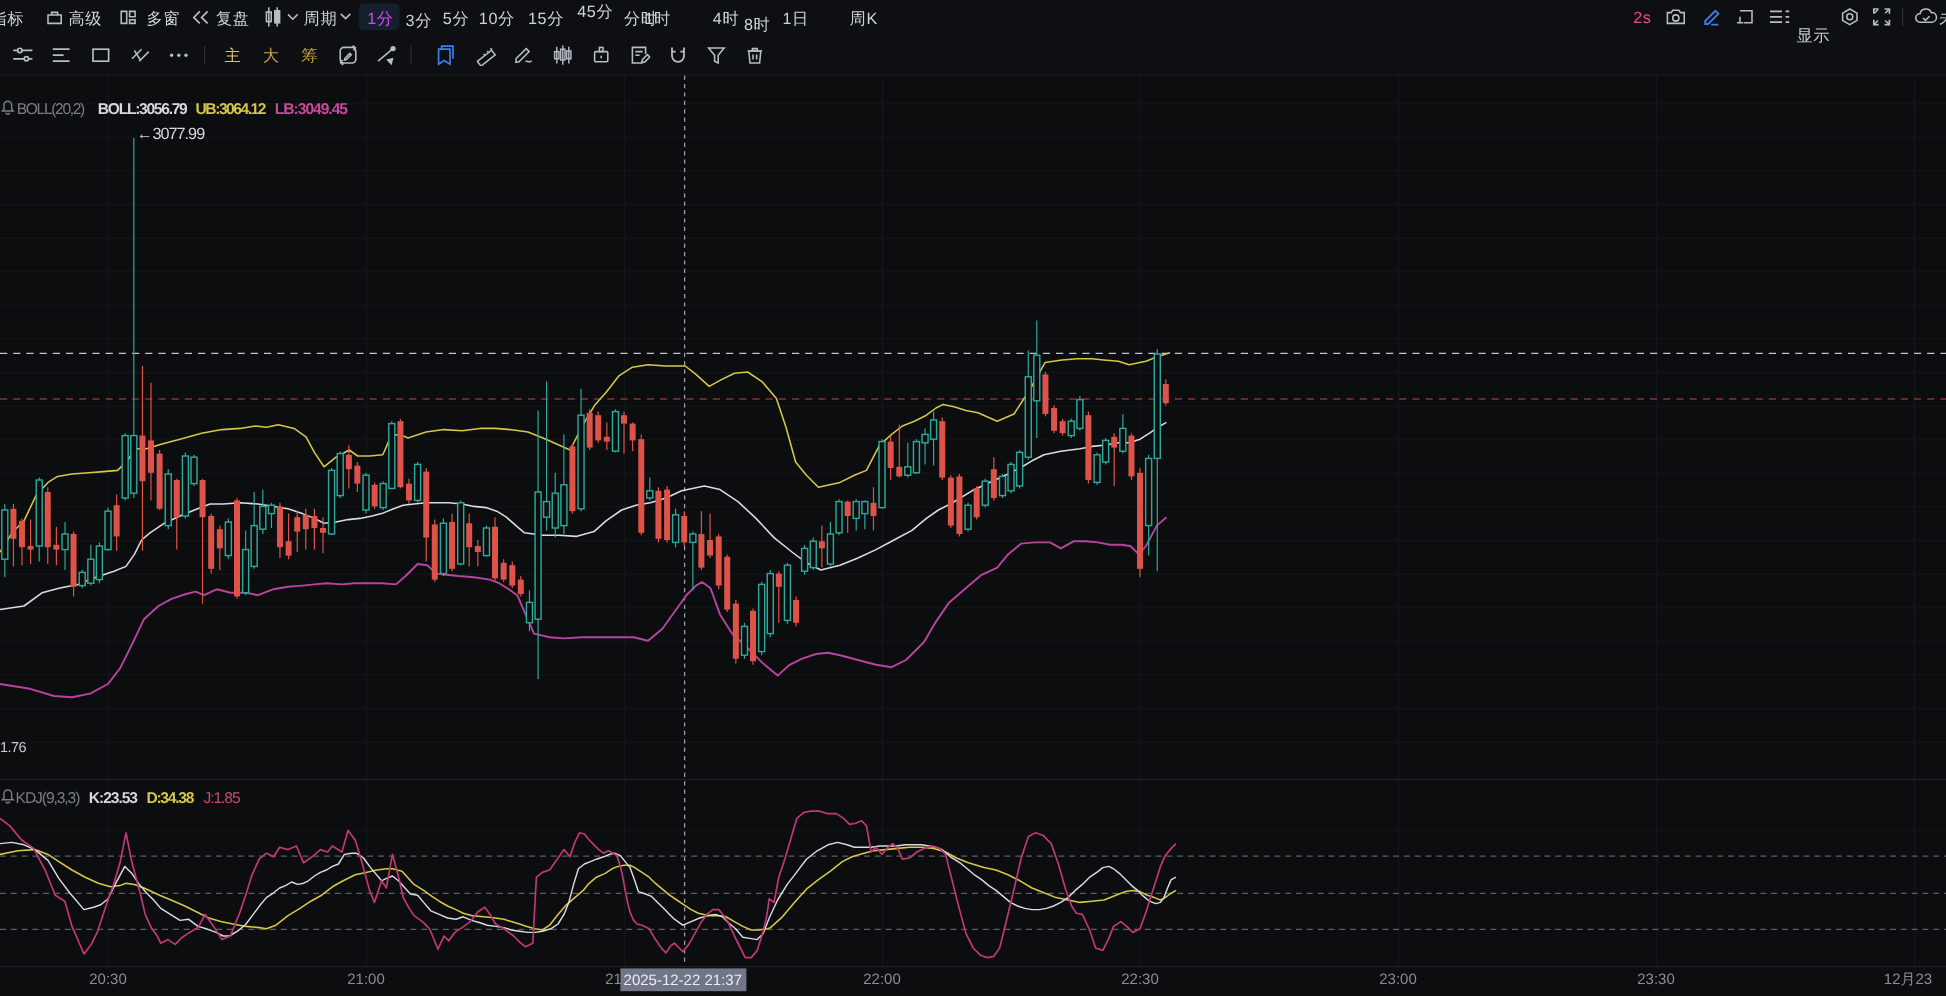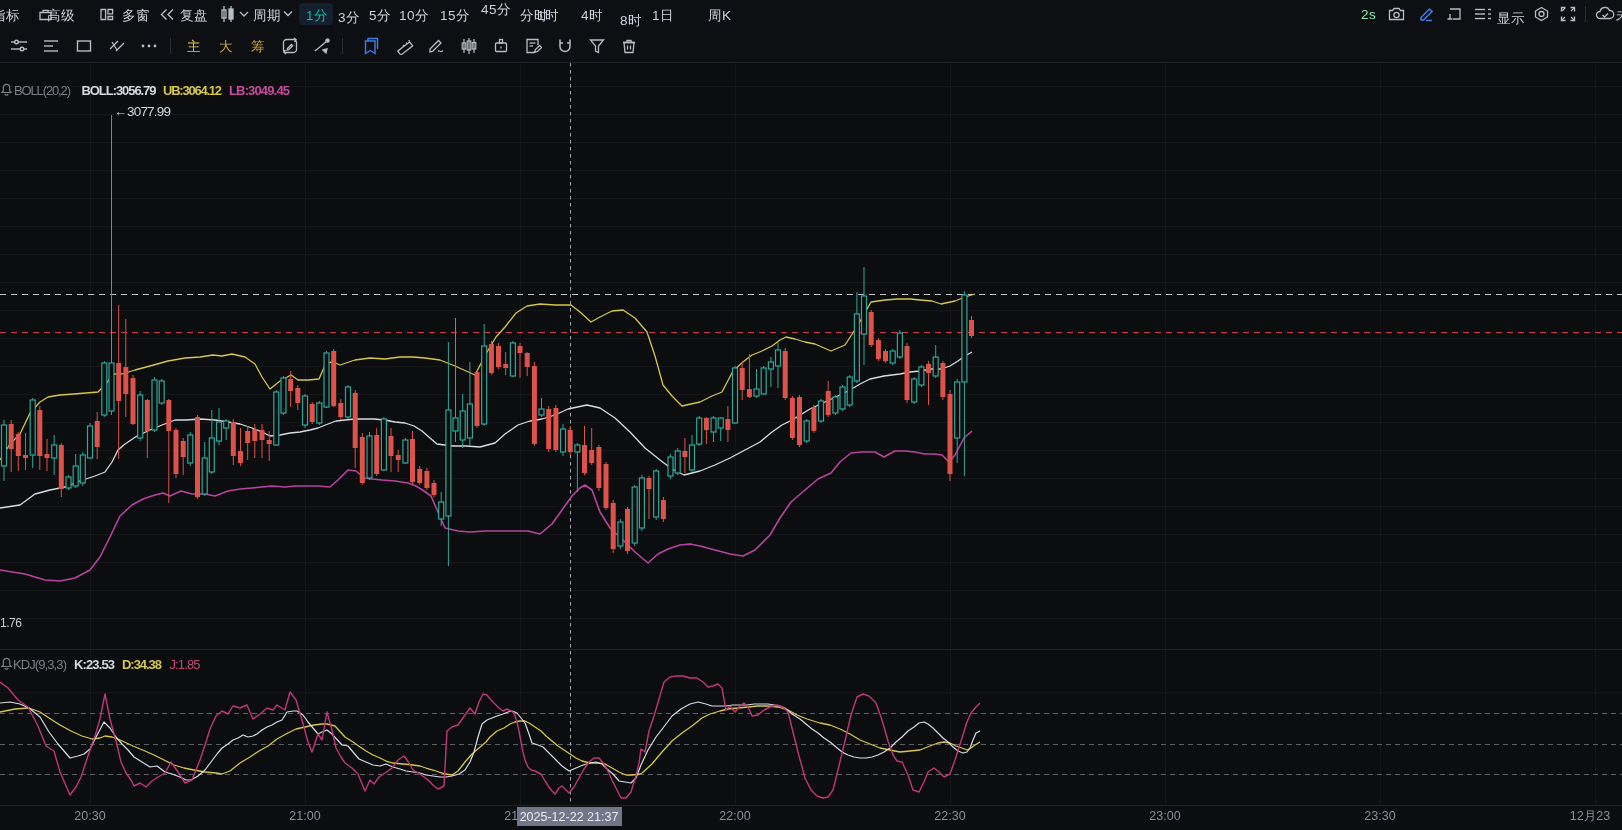--- a/index.html
+++ b/index.html
@@ -1,19 +1,19 @@
 <!DOCTYPE html>
 <html><head><meta charset="utf-8">
 <style>
 *{margin:0;padding:0;box-sizing:border-box}
 html,body{width:1622px;height:830px;background:#0b0d0f;overflow:hidden;font-family:"Liberation Sans",sans-serif}
 #app{position:relative;width:1622px;height:830px;background:#0b0d0f}
 .tb{position:absolute;font-size:13.5px;color:#ccd2dc;white-space:nowrap;letter-spacing:0.5px}
-.tb.blue{color:#14b8a6}
-.tb.w{color:#86efac}
+.tb.blue{color:#d946ef}
+.tb.w{color:#ec4899}
 .tb.gold{color:#c9a23e}
 .tb.gold1{color:#e5c05a}
 .ic{position:absolute}
 .pill{position:absolute;left:299px;top:3px;width:34px;height:22px;background:#14202e;border-radius:4px}
 .vsep{position:absolute;width:1px;background:#2a2e39}
 #bar1{position:absolute;left:0;top:0;width:1622px;height:28px;background:#0d0f12}
 #bar2{position:absolute;left:0;top:28px;width:1622px;height:34px;background:#0d0f12}
 svg text{font-family:"Liberation Sans",sans-serif}
 </style></head>
 <body>
@@ -368,21 +368,21 @@
       <text x="1590" y="820" font-size="12.5" fill="#8a8e98" text-anchor="middle">12月23</text>
       <rect x="517" y="807" width="105" height="19" fill="#717689"></rect>
       <text x="569" y="821" font-size="12.5" fill="#eceef2" text-anchor="middle">2025-12-22 21:37</text>
     </svg>
 <div id="bar1"></div>
 <div id="bar2"></div>
 <span class="tb " style="left:-8px;top:7px">指标</span>
     <svg class="ic" style="left:38px;top:7px" width="15" height="15" viewBox="0 0 15 15">
       <path d="M2 5.5h11v7h-11z M5 5.5v-2.2h5v2.2" fill="none" stroke="#b7bdc6" stroke-width="1.3"></path>
     </svg>
-    <span class="tb " style="left:47px;top:7px">高级</span>
+    <span class="tb " style="left:57px;top:7px">高级</span>
     <svg class="ic" style="left:99px;top:7px" width="15" height="15" viewBox="0 0 15 15">
       <path d="M2 2.5h4.6v10H2z M9 2.5h4.6v4.4H9z M9 9.5h4.6v3H9z" fill="none" stroke="#b7bdc6" stroke-width="1.3"></path>
     </svg>
     <span class="tb " style="left:122px;top:7px">多窗</span>
     <svg class="ic" style="left:159px;top:7px" width="16" height="15" viewBox="0 0 16 15">
       <path d="M7.5 2.5 2.5 7.5l5 5 M14 2.5 9 7.5l5 5" fill="none" stroke="#b7bdc6" stroke-width="1.4"></path>
     </svg>
     <span class="tb " style="left:180px;top:7px">复盘</span>
     <svg class="ic" style="left:220px;top:5px" width="30" height="18" viewBox="0 0 30 18">
       <g stroke="#b7bdc6" stroke-width="1.3" fill="none">
@@ -399,21 +399,21 @@
     </svg>
     <span class="pill"></span>
     <span class="tb blue" style="left:306px;top:7px">1分</span>
     <span class="tb " style="left:338px;top:9px">3分</span>
     <span class="tb " style="left:369px;top:7px">5分</span>
     <span class="tb " style="left:399px;top:7px">10分</span>
     <span class="tb " style="left:440px;top:7px">15分</span>
     <span class="tb " style="left:481px;top:1px">45分</span>
     <span class="tb " style="left:520px;top:7px">分时</span>
     <span class="tb " style="left:537px;top:7px">1时</span>
-    <span class="tb " style="left:581px;top:7px">4时</span>
+    <span class="tb " style="left:594px;top:7px">4时</span>
     <span class="tb " style="left:620px;top:12px">8时</span>
     <span class="tb " style="left:652px;top:7px">1日</span>
     <span class="tb " style="left:708px;top:7px">周K</span>
     <span class="tb w" style="left:1361px;top:7px">2s</span>
     <svg class="ic" style="left:1388px;top:6px" width="17" height="16" viewBox="0 0 17 16">
       <path d="M1.5 4.5h3l1.5-2h5l1.5 2h3v9h-14z" fill="none" stroke="#b7bdc6" stroke-width="1.3"></path>
       <circle cx="8.5" cy="9" r="2.6" fill="none" stroke="#b7bdc6" stroke-width="1.3"></circle>
     </svg>
     <svg class="ic" style="left:1418px;top:6px" width="17" height="16" viewBox="0 0 17 16">
       <path d="M3 11.5 11.5 3l2.5 2.5L5.5 14H3z" fill="none" stroke="#3d7eeb" stroke-width="1.5"></path>
@@ -426,21 +426,21 @@
     <svg class="ic" style="left:1474px;top:6px" width="18" height="16" viewBox="0 0 18 16">
       <g stroke="#b7bdc6" stroke-width="1.4">
         <line x1="1" y1="3.5" x2="11" y2="3.5"></line>
         <line x1="14" y1="3.5" x2="17" y2="3.5"></line>
         <line x1="1" y1="8" x2="11" y2="8"></line>
         <line x1="14" y1="8" x2="17" y2="8"></line>
         <line x1="1" y1="12.5" x2="11" y2="12.5"></line>
         <line x1="14" y1="12.5" x2="17" y2="12.5"></line>
       </g>
     </svg>
-    <span class="tb " style="left:1497px;top:10px">显示</span>
+    <span class="tb " style="left:1497px;top:21px">显示</span>
     <svg class="ic" style="left:1533px;top:6px" width="17" height="16" viewBox="0 0 17 16">
       <path d="M8.5 1.5l6 3.5v6l-6 3.5-6-3.5v-6z" fill="none" stroke="#b7bdc6" stroke-width="1.3"></path>
       <circle cx="8.5" cy="8" r="2.5" fill="none" stroke="#b7bdc6" stroke-width="1.3"></circle>
     </svg>
     <svg class="ic" style="left:1560px;top:6px" width="16" height="16" viewBox="0 0 16 16">
       <g stroke="#b7bdc6" stroke-width="1.4" fill="none">
         <path d="M1.5 5.5v-4h4M10.5 1.5h4v4M14.5 10.5v4h-4M5.5 14.5h-4v-4"></path>
         <path d="M2 5l3-3M14 2l-3 3M14 14l-3-3M2 14l3-3" stroke-width="1.2"></path>
       </g>
     </svg>

